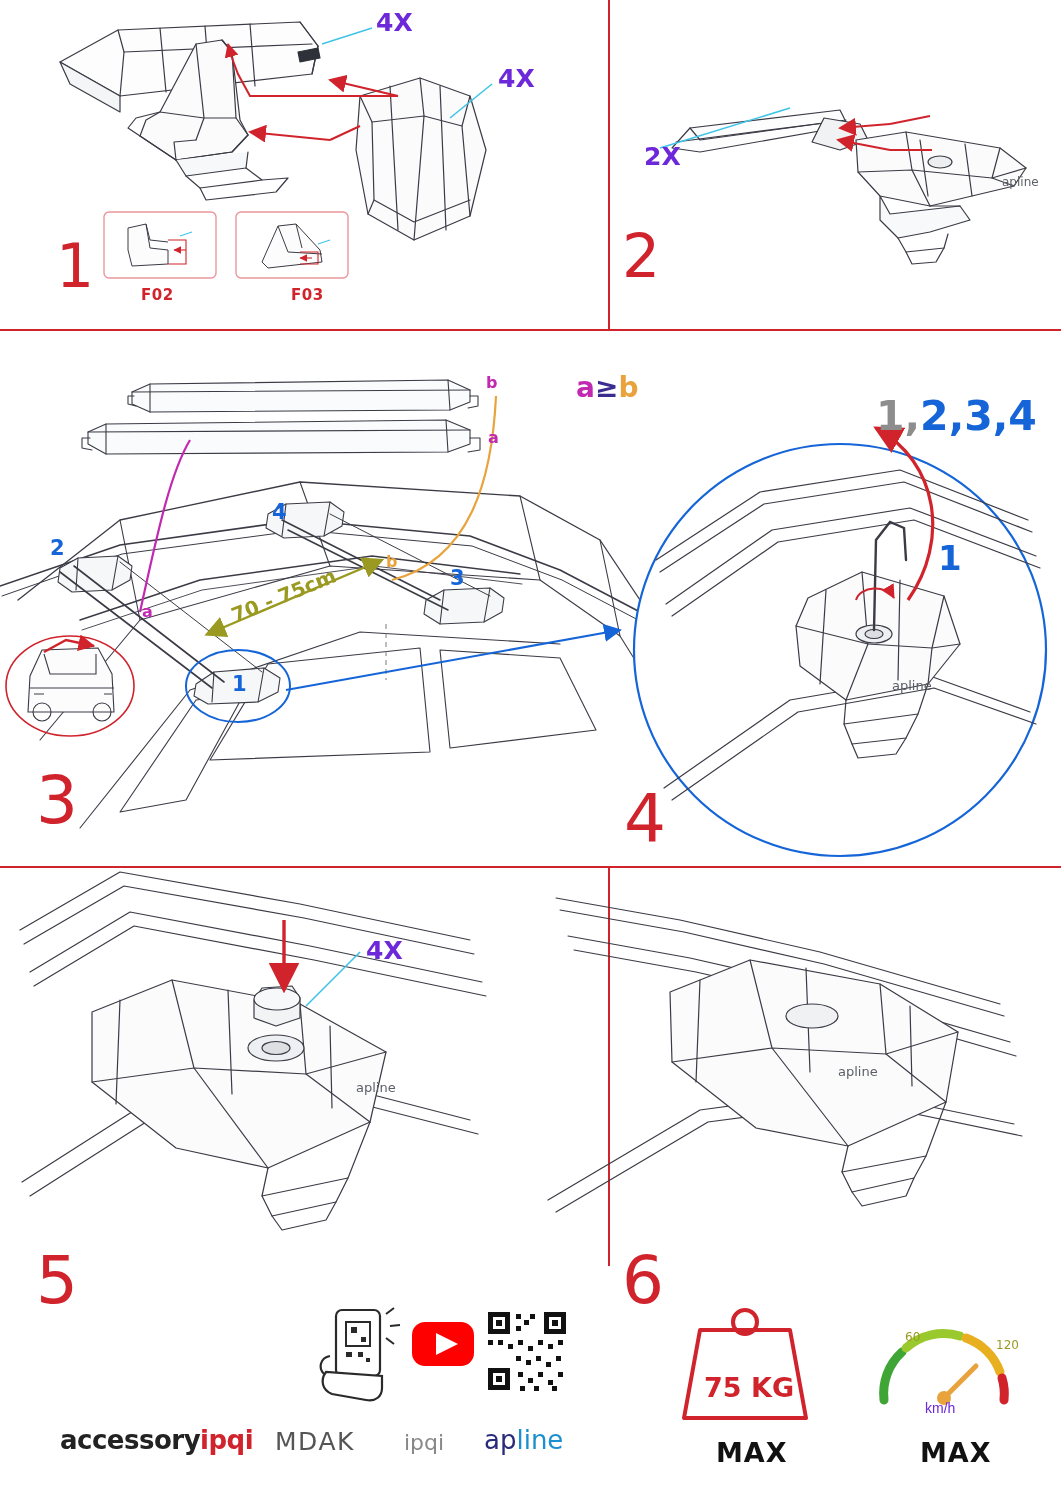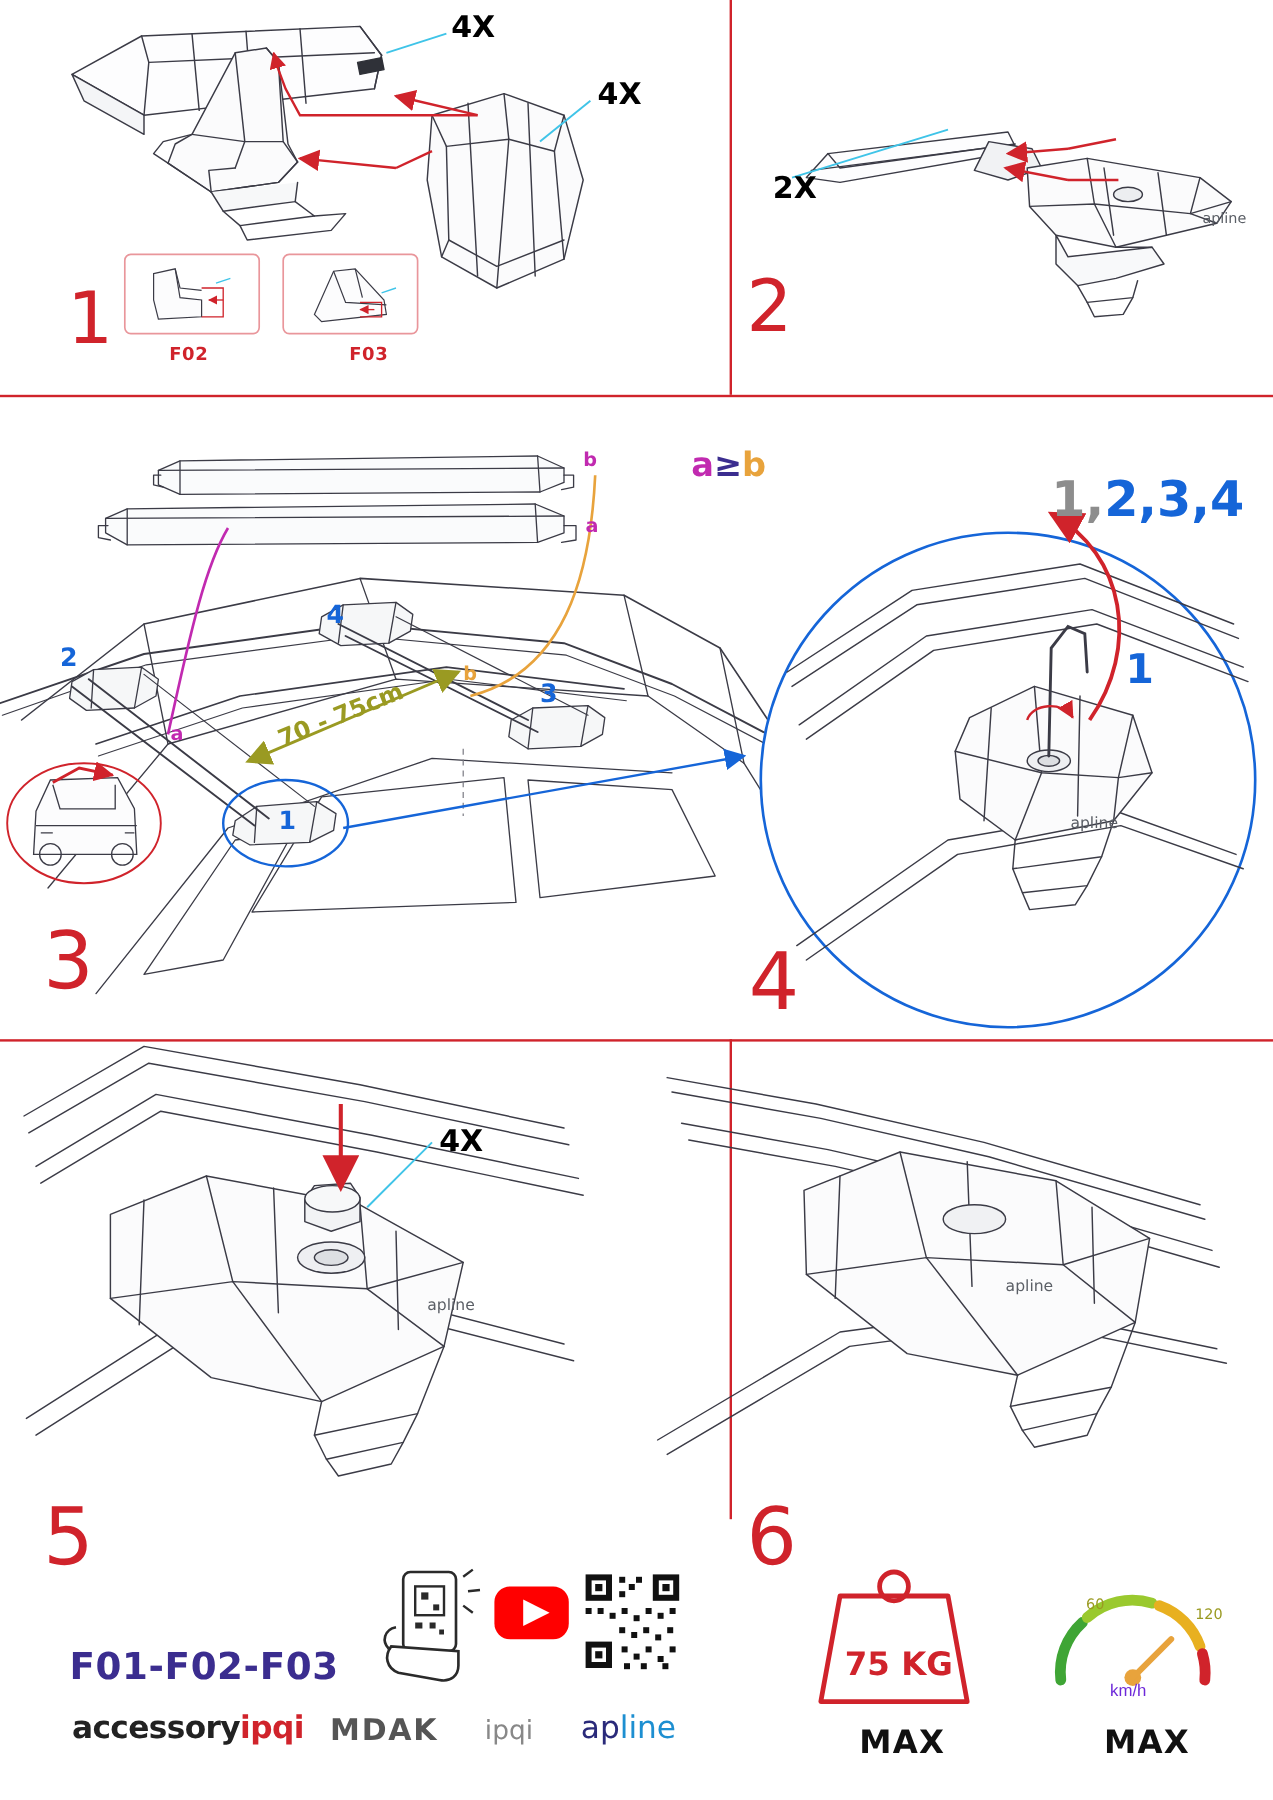--- a/index.html
+++ b/index.html
@@ -45,21 +45,21 @@
     line-height: 1;
     letter-spacing: -1px;
   }
 
   .lbl {
     position: absolute;
     font-family: "DejaVu Sans", sans-serif;
     font-weight: 700;
     white-space: nowrap;
   }
-  .cyan  { color: #000000; }
+  .cyan  { color: #6d28d9; }
   .blue  { color: #1565d8; }
   .grey  { color: #8d8d8d; }
   .olive { color: #9a9a22; }
   .magenta { color: #c12ab0; }
   .orange  { color: #e8a33c; }
 
   svg { display: block; }
 
   .svgwrap { position: absolute; left: 0; top: 0; }
   .partcodes {
@@ -82,21 +82,21 @@
     color: #222;
     letter-spacing: -0.5px;
   }
   .logo-accessorypart .hl { color: #d0232b; }
   .logo-mdak {
     position: absolute;
     left: 275px;
     top: 1427px;
     font-family: "DejaVu Sans", sans-serif;
     font-size: 25px;
-    font-weight: 700;
+    font-weight: 400;
     color: #555;
     letter-spacing: 1.5px;
   }
   .logo-ipqi {
     position: absolute;
     left: 404px;
     top: 1430px;
     font-family: "DejaVu Sans", sans-serif;
     font-size: 22px;
     font-weight: 400;
@@ -479,21 +479,20 @@
       <ellipse cx="812" cy="1016" rx="26" ry="12" fill="#f0f1f3"></ellipse>
     </g>
     <text x="838" y="1076" font-family="DejaVu Sans, sans-serif" font-size="13" fill="#5b5f66">apline</text>
   </svg>
   </div>
   <span class="lbl cyan" style="left:366px; top:936px; font-size:25px;">4X</span>
 
   <span class="stepnum" style="left:36px; top:1248px; font-size:66px;">5</span>
   <span class="stepnum" style="left:622px; top:1248px; font-size:66px;">6</span>
 
-  <div class="partcodes">F01-F02-F03</div>
 
   <div class="svgwrap">
   <svg width="1061" height="1500" viewBox="0 0 1061 1500" style="position:absolute;left:0;top:0;pointer-events:none">
 
     <g>
       <rect x="336" y="1310" width="44" height="66" rx="6" fill="#ffffff" stroke="#2a2a2a" stroke-width="2.2"></rect>
       <rect x="346" y="1322" width="24" height="24" fill="none" stroke="#2a2a2a" stroke-width="2"></rect>
       <rect x="351" y="1327" width="6" height="6" fill="#2a2a2a"></rect>
       <rect x="361" y="1337" width="5" height="5" fill="#2a2a2a"></rect>
       <path d="M346 1352 h6 v5 h-6 z M358 1352 h5 v5 h-5 z M366 1358 h4 v4 h-4 z" fill="#2a2a2a"></path>

